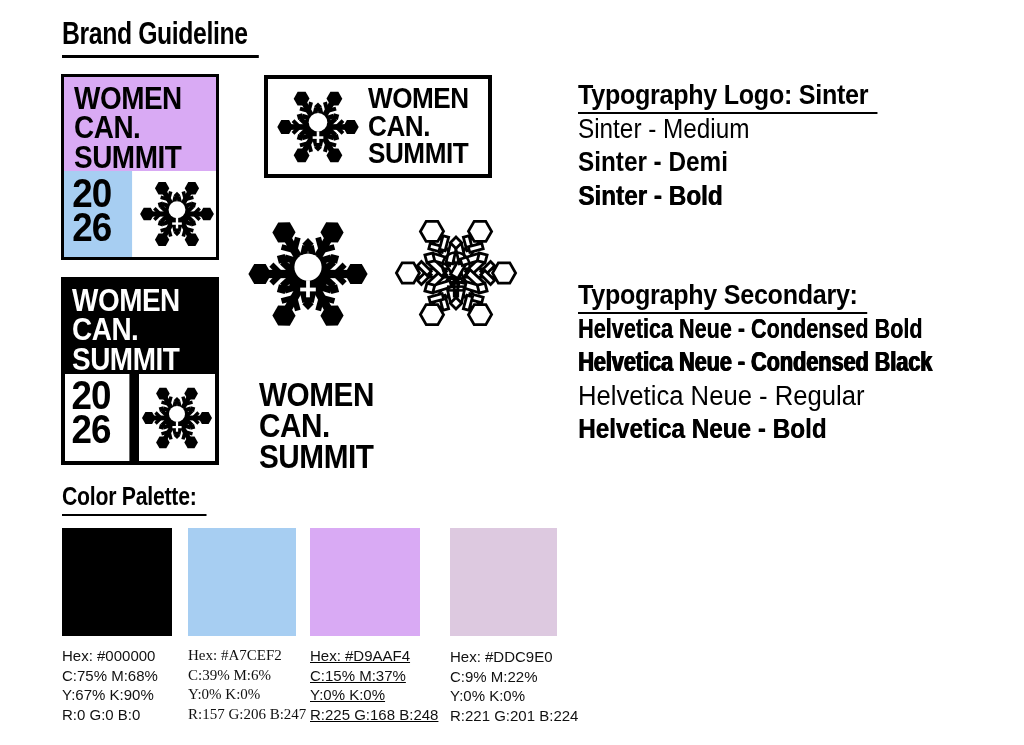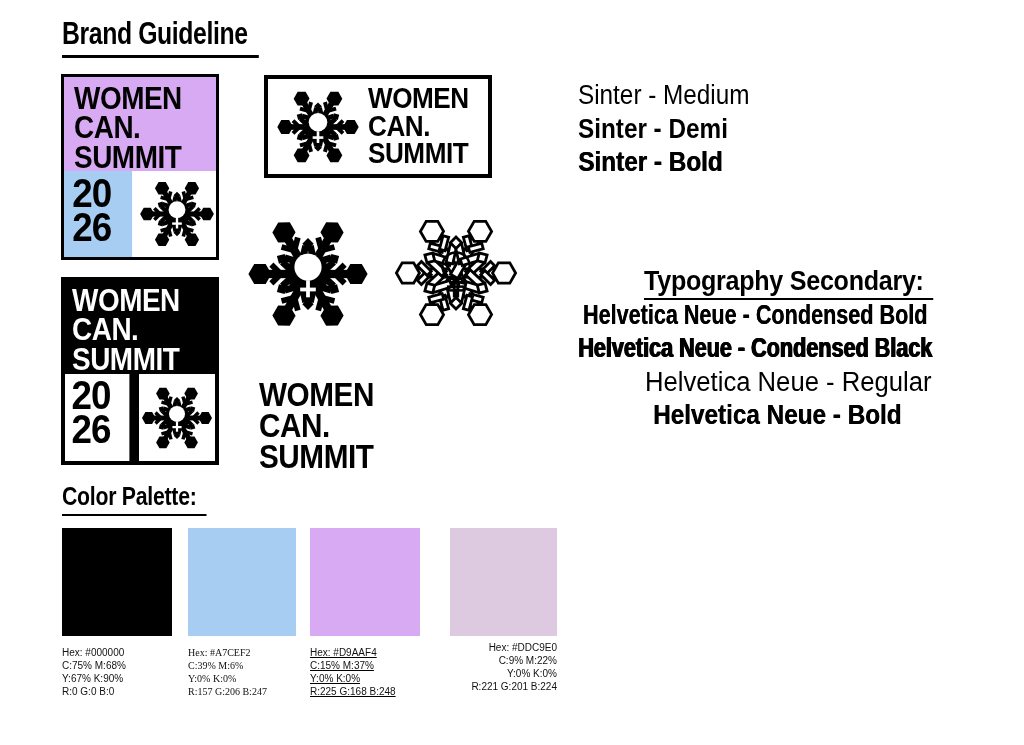--- a/index.html
+++ b/index.html
@@ -58,36 +58,36 @@
   .logo3-bottom{flex:1;display:flex;margin:0 4px 4px 4px;gap:4px;}
   .logo3-year{width:70px;background:#fff;color:#000;padding:4px 0 0 7px;box-sizing:border-box;}
   .logo3-flake{flex:1;background:#fff;display:flex;align-items:center;justify-content:center;}
 
   
   .wordmark{left:259px;top:379px;font-size:33px;line-height:0.94;}
 
   
   .typo-block{left:578px;}
   .typo-logo{top:80px;}
-  .typo-secondary{top:266px;text-align:center;}
+  .typo-secondary{top:280px;}
   .typo-row{height:33.5px;font-size:27px;white-space:nowrap;}
   .sinter-medium{font-weight:500;transform:scaleX(0.90);transform-origin:left top;}
   .sinter-demi{font-weight:bold;transform:scaleX(0.90);transform-origin:left top;}
   .sinter-bold{font-weight:bold;transform:scaleX(0.90);transform-origin:left top;text-shadow:0.7px 0 0 #000;}
   .hn-cbold{font-weight:bold;transform:scaleX(0.80);transform-origin:left top;text-shadow:0.4px 0 0 #000;}
   .hn-cblack{font-weight:bold;transform:scaleX(0.80);transform-origin:left top;text-shadow:1.1px 0 0 #000,-0.4px 0 0 #000;}
   .hn-reg{font-weight:normal;transform:scaleX(0.95);transform-origin:left top;}
   .hn-bold{font-weight:bold;transform:scaleX(0.90);transform-origin:left top;text-shadow:0.5px 0 0 #000;}
 
   
   .swatch-col{top:528px;}
   .swatch{width:110px;height:108px;display:block;}
-  .swatch-label{margin-top:10px;font-size:10px;line-height:1.30;color:#111;letter-spacing:0;}
+  .swatch-label{margin-top:10px;font-size:15px;line-height:1.30;color:#111;letter-spacing:0;}
   .swatch-label div{white-space:nowrap;}
-  .col-4 .swatch-label{margin-top:5px;text-align:right;}
+  .col-4 .swatch-label{margin-top:11px;}
 
   svg.flake{display:block;}
 </style>
 </head>
 <body>
 
 <svg width="0" height="0" style="position:absolute" aria-hidden="true">
   <defs>
     <g id="arm">
       <rect x="47" y="46.7" width="40" height="6.6"></rect>
@@ -191,20 +191,21 @@
   </div>
 </div>
 
 <div class="abs wordmark logo-lines" style="font-size:33px;">
   <div>WOMEN</div>
   <div>CAN.</div>
   <div>SUMMIT</div>
 </div>
 
 <div class="abs typo-block typo-logo">
+  <div class="typo-row"><span class="section-heading">Typography Logo: Sinter</span></div>
   <div class="typo-row sinter-medium">Sinter - Medium</div>
   <div class="typo-row sinter-demi">Sinter - Demi</div>
   <div class="typo-row sinter-bold">Sinter - Bold</div>
 </div>
 
 <div class="abs typo-block typo-secondary">
   <div class="typo-row"><span class="section-heading">Typography Secondary:</span></div>
   <div class="typo-row hn-cbold">Helvetica Neue - Condensed Bold</div>
   <div class="typo-row hn-cblack">Helvetica Neue - Condensed Black</div>
   <div class="typo-row hn-reg">Helvetica Neue - Regular</div>

